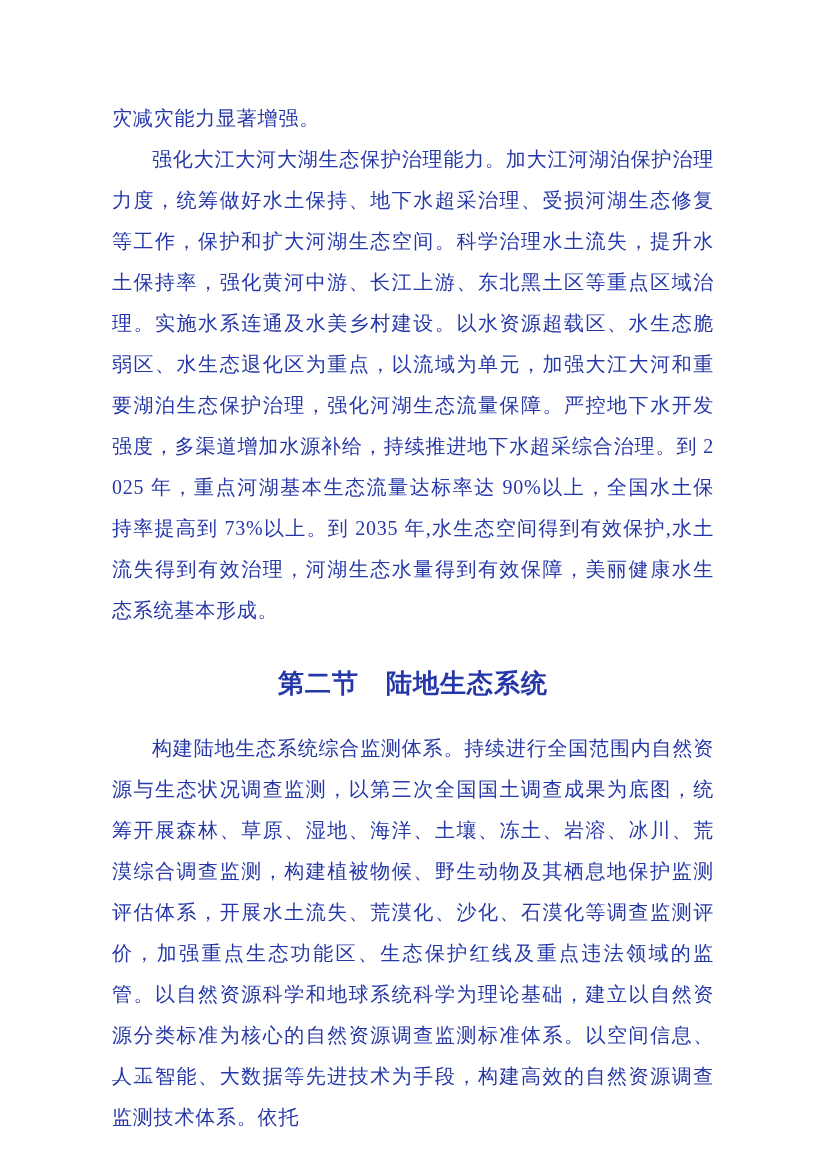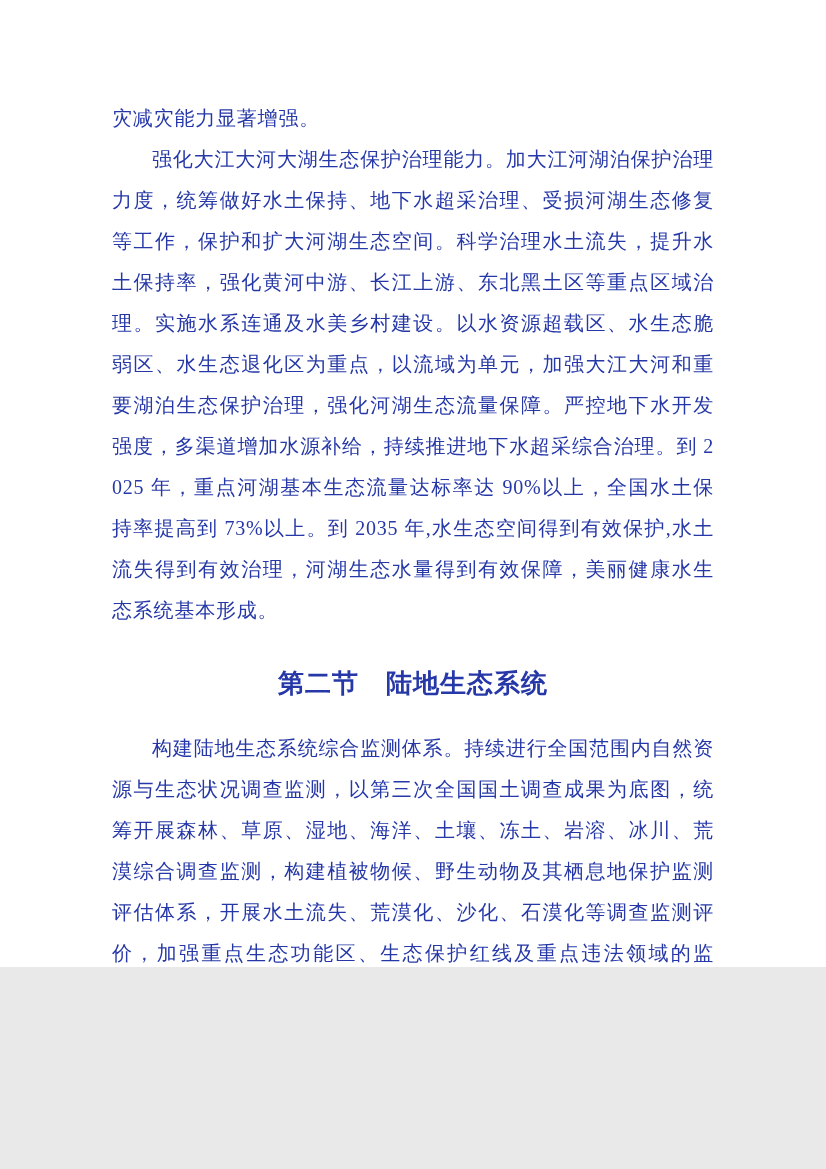--- a/index.html
+++ b/index.html
@@ -1,20 +1,20 @@
 <!DOCTYPE html>
 <html><head>
 <meta charset="utf-8">
 <style>
   * { box-sizing: border-box; }
   html, body { margin: 0; padding: 0; background: #e9e9e9; }
   .page {
     position: relative;
     width: 826px;
-    height: 967px;
+    height: 1169px;
     margin: 0 auto;
     background: #ffffff;
     font-family: "Liberation Serif", "DejaVu Serif", serif;
     color: #2638a8;
     overflow: hidden;
   }
   .content {
     position: absolute;
     left: 112px;
     right: 112px;

